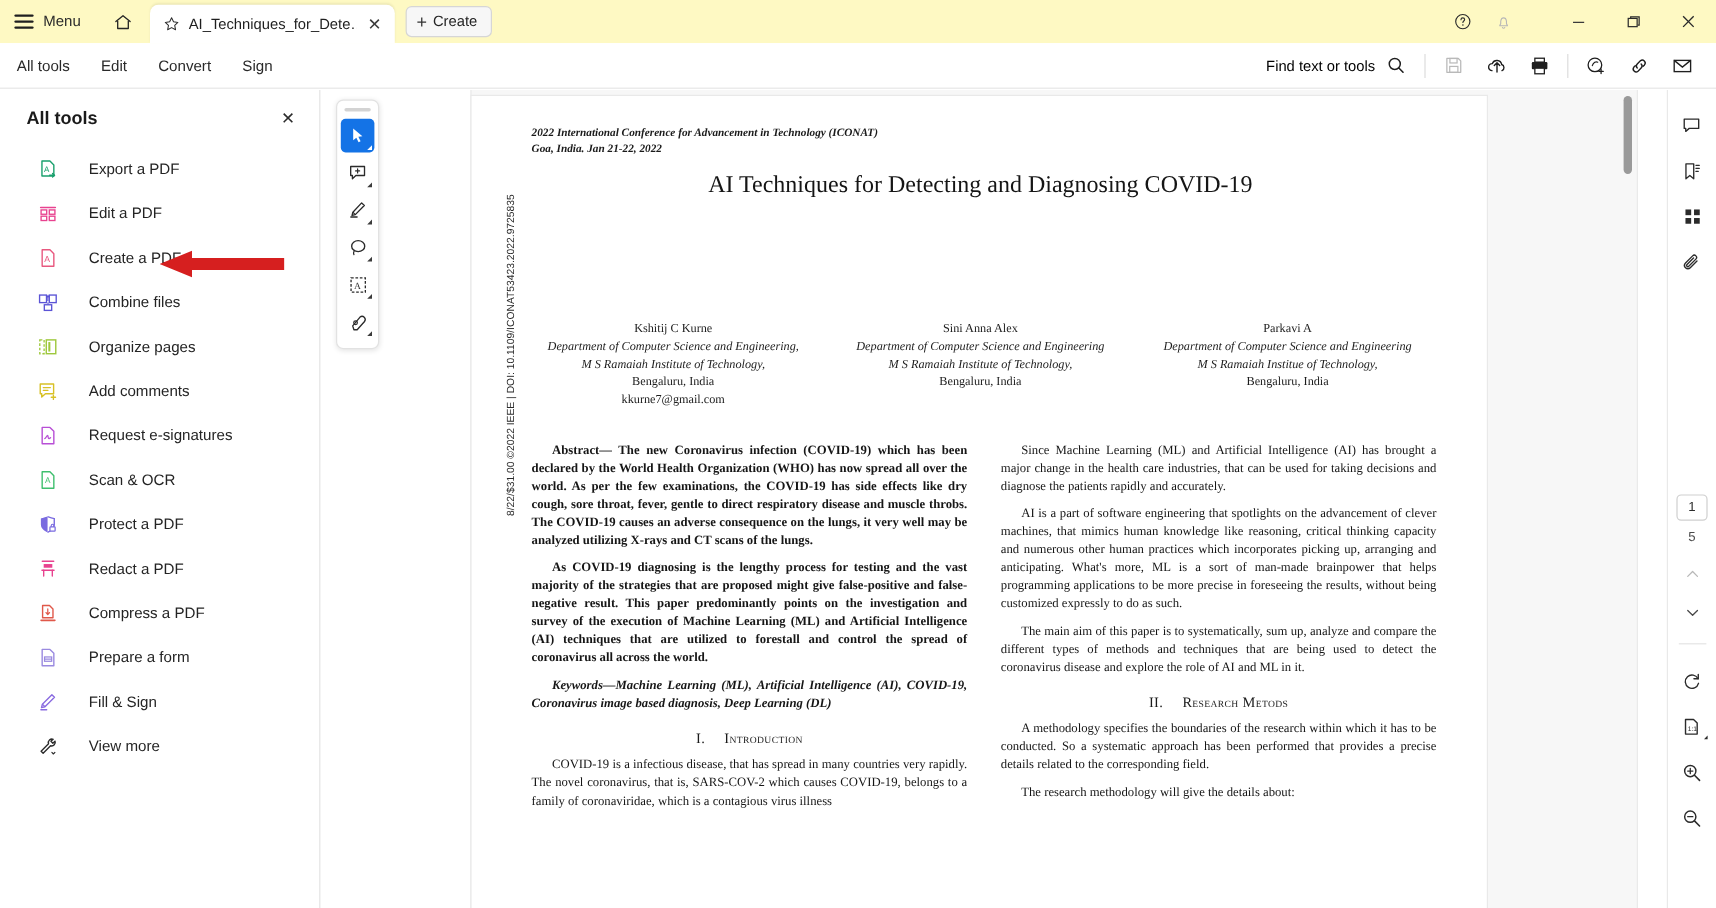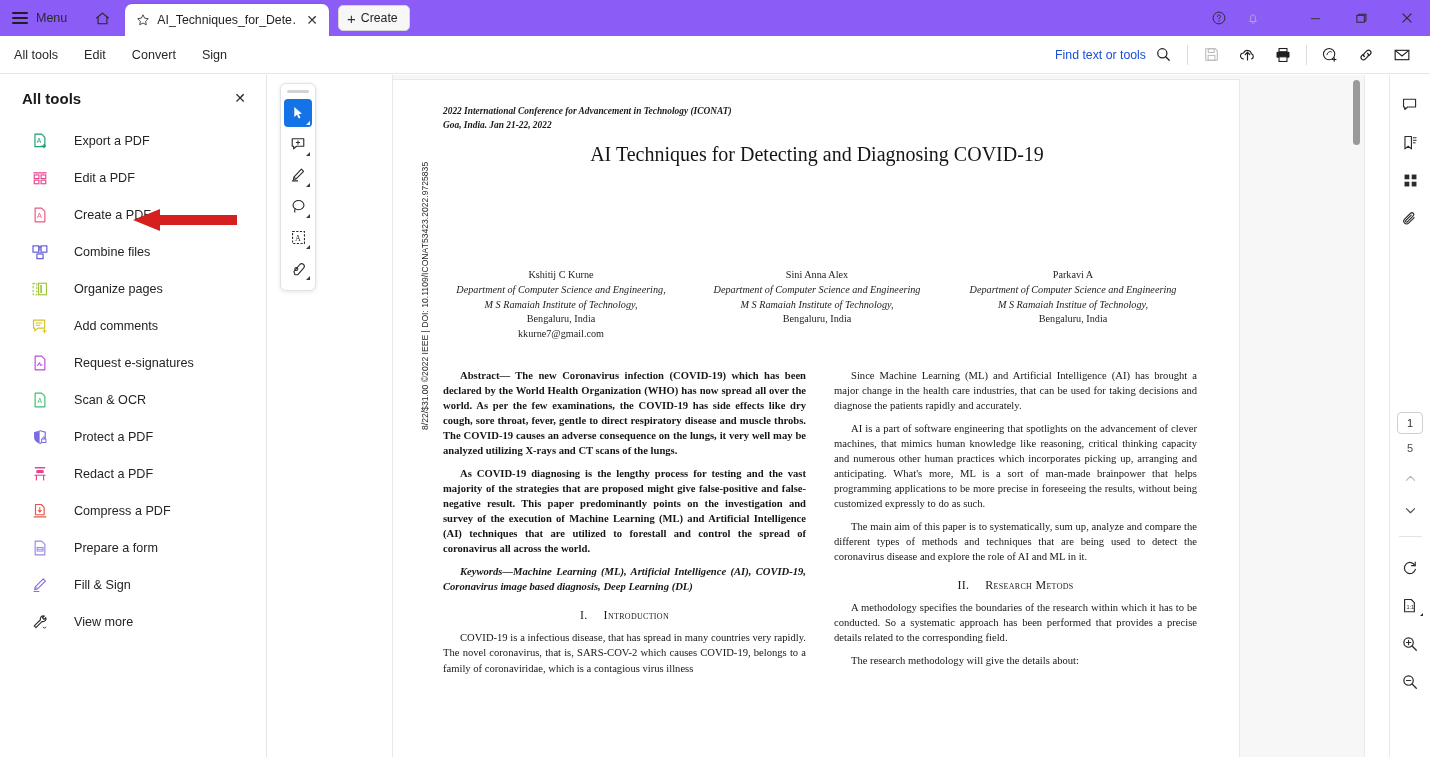--- a/index.html
+++ b/index.html
@@ -9,21 +9,21 @@
     overflow: hidden;
     font-family: "Liberation Sans", sans-serif;
     background: #ffffff;
     -webkit-font-smoothing: antialiased;
   }
   #app { position: relative; width: 1430px; height: 757px; }
 
   
   .titlebar {
     position: absolute; left: 0; top: 0; width: 1430px; height: 36px;
-    background: #8b5cf6;
+    background: #fef9c3;
     display: flex; align-items: center;
   }
   .menu-btn {
     display: flex; align-items: center; gap: 8px;
     padding: 0 12px; height: 36px; cursor: default;
   }
   .hamburger { display: inline-block; width: 16px; }
   .hamburger i { display: block; height: 1.6px; background: #1f1f1f; margin: 3.3px 0; border-radius: 1px; }
   .menu-label { font-size: 12.5px; color: #2b2b2b; }
   .home-btn {
@@ -59,21 +59,21 @@
   .toolbar {
     position: absolute; left: 0; top: 36px; width: 1430px; height: 38px;
     background: #ffffff; border-bottom: 1px solid #e6e6e6;
     display: flex; align-items: center;
   }
   .tb-tab { font-size: 12.6px; color: #292929; padding: 0 13px; height: 38px;
             display: flex; align-items: center; cursor: default; }
   .tb-tab.first { padding-left: 14px; }
   .toolbar-right { margin-left: auto; display: flex; align-items: center; padding-right: 10px; gap: 0px; }
   .find-box { display: flex; align-items: center; gap: 9px; margin-right: 10px; cursor: default; }
-  .find-label { font-size: 12.3px; color: #1d4ed8; }
+  .find-label { font-size: 12.3px; color: #000000; }
   .tbr-icon { width: 36px; height: 38px; display: flex; align-items: center; justify-content: center; cursor: default; }
   .tb-sep { width: 1px; height: 20px; background: #dcdcdc; margin: 0 5px; }
 
   
   .leftpanel {
     position: absolute; left: 0; top: 75px; width: 267px; height: 682px;
     background: #ffffff; border-right: 1px solid #e4e4e4;
   }
   .lp-header {
     display: flex; align-items: center; padding: 14px 16px 6px 22px;

